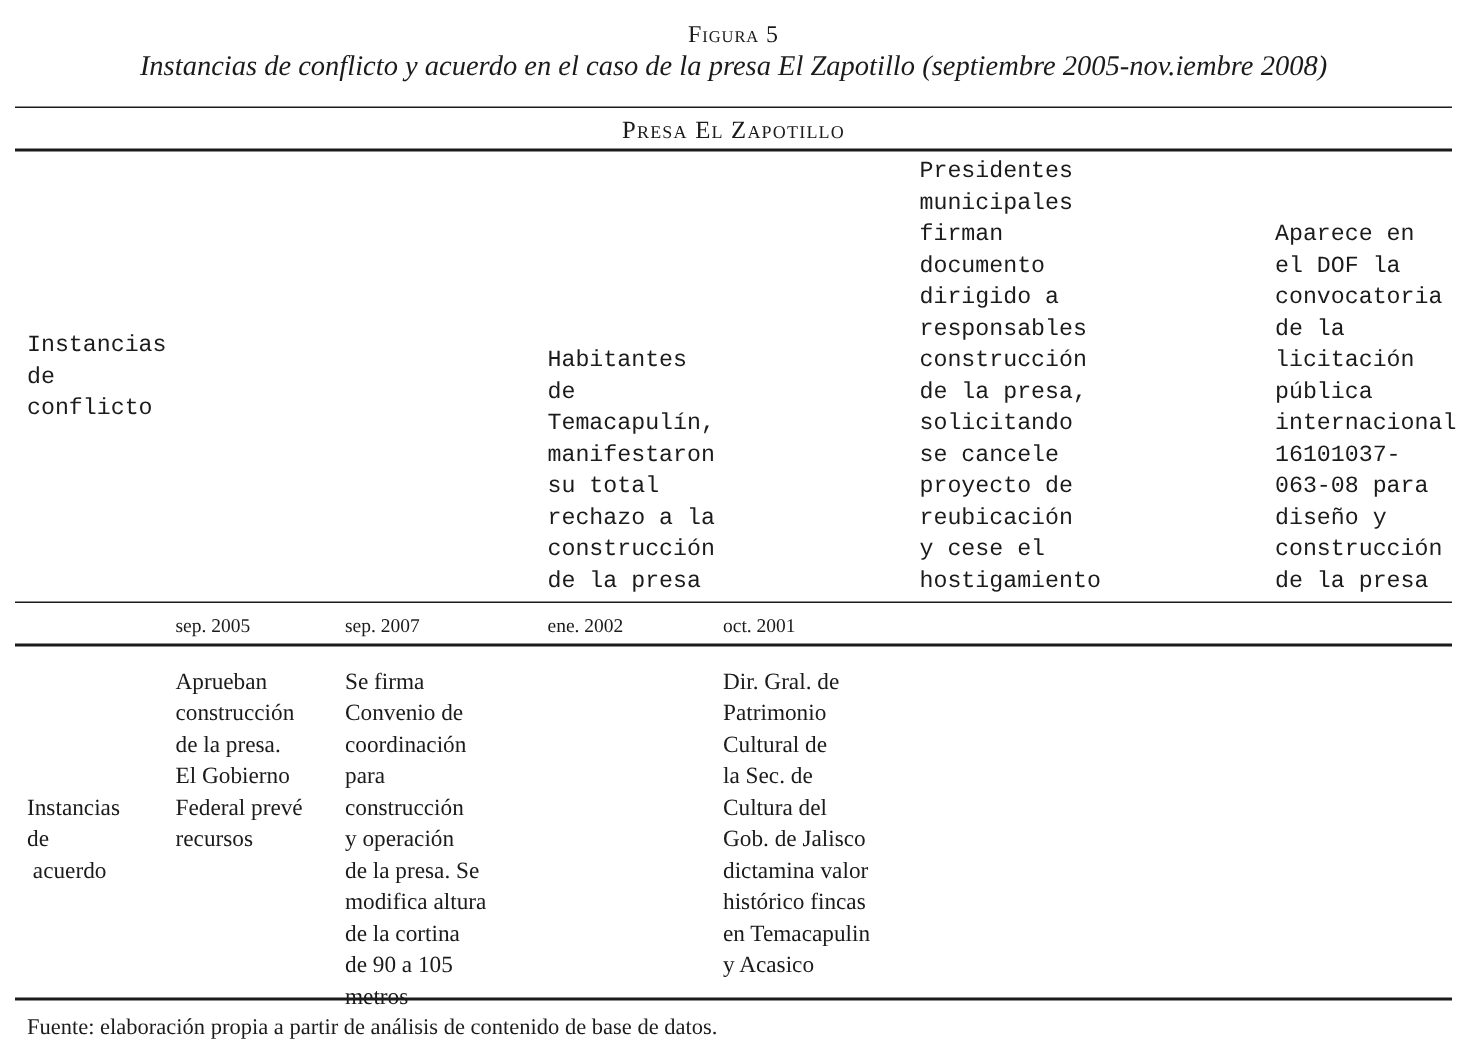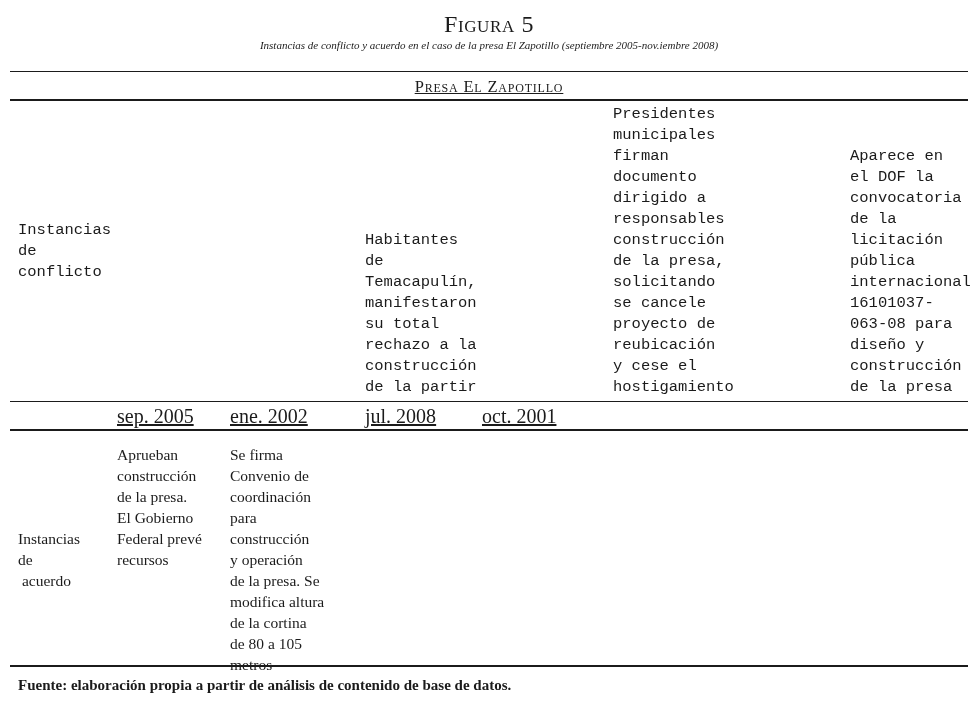--- a/index.html
+++ b/index.html
@@ -9,45 +9,44 @@
     height: 706px;
     font-family: "Liberation Serif", "DejaVu Serif", serif;
     color: #1b1b1b;
     overflow: hidden;
   }
   .page { padding-top: 14px; }
 
   .fig-label {
     text-align: center;
     font-variant: small-caps;
-    font-size: 24px;
+    font-size: 16px;
     line-height: 20px;
     letter-spacing: 0.6px;
   }
   .fig-subtitle {
     text-align: center;
     font-style: italic;
-    font-size: 11px;
+    font-size: 19px;
     line-height: 22px;
   }
 
   .figtable {
     width: 958px;
     margin: 15px 10px 0 10px;
     border-top: 1px solid #1b1b1b;
   }
   .thead {
     height: 29px;
     border-bottom: 2px solid #1b1b1b;
     text-align: center;
     font-variant: small-caps;
     font-size: 16.5px;
     letter-spacing: 0.8px;
     padding-top: 5px;
-    text-decoration: underline;
   }
   .row {
     display: grid;
     grid-template-columns: 107px 113px 135px 117px 131px 135px 102px 118px;
   }
   .row-conflict {
     height: 301px;
     border-bottom: 1px solid #1b1b1b;
   }
   .row-timeline {
@@ -63,29 +62,27 @@
     line-height: 21px;
     white-space: pre-wrap;
     padding-right: 4px;
   }
   .row-conflict .cell { align-self: end; padding-bottom: 3px; font-family: Liberation Mono, monospace; }
   .row-agreement .cell { align-self: start; padding-top: 13px; }
   .cell.rowlabel { align-self: center; padding-left: 8px; padding-bottom: 0; padding-top: 0; }
   .row-agreement .cell.rowlabel { padding-top: 12px; }
   .row-timeline .cell {
     padding-top: 4px;
-    font-size: 20px;
+    font-size: 13px;
     white-space: nowrap;
-    text-decoration: underline;
   }
   .source-note {
     margin: 8px 0 0 18px;
     font-size: 15px;
     line-height: 20px;
-    font-weight: bold;
   }
 </style>
 </head>
 <body>
 
 <div class="page">
 
   <div class="fig-label">Figura 5</div>
   <div class="fig-subtitle">Instancias de conflicto y acuerdo en el caso de la presa El Zapotillo (septiembre 2005-nov.iembre 2008)</div>
 
@@ -98,21 +95,21 @@
 de
 conflicto</div>
       <div class="cell"></div>
       <div class="cell"></div>
       <div class="cell">Habitantes de
 Temacapulín,
 manifestaron
 su total
 rechazo a la
 construcción
-de la partir</div>
+de la presa</div>
       <div class="cell"></div>
       <div class="cell">Presidentes
 municipales
 firman
 documento
 dirigido a
 responsables
 construcción
 de la presa,
 solicitando
@@ -132,22 +129,22 @@
 16101037-
 063-08 para
 diseño y
 construcción
 de la presa</div>
     </div>
 
     <div class="row row-timeline">
       <div class="cell rowlabel"></div>
       <div class="cell">sep. 2005</div>
+      <div class="cell">sep. 2007</div>
       <div class="cell">ene. 2002</div>
-      <div class="cell">jul. 2008</div>
       <div class="cell">oct. 2001</div>
     </div>
 
     <div class="row row-agreement">
       <div class="cell rowlabel">Instancias
 de
  acuerdo</div>
       <div class="cell">Aprueban
 construcción
 de la presa.
@@ -156,23 +153,33 @@
 recursos</div>
       <div class="cell">Se firma
 Convenio de
 coordinación
 para
 construcción
 y operación
 de la presa. Se
 modifica altura
 de la cortina
-de 80 a 105
+de 90 a 105
 metros</div>
       <div class="cell"></div>
+      <div class="cell">Dir. Gral. de
+Patrimonio
+Cultural de
+la Sec. de
+Cultura del
+Gob. de Jalisco
+dictamina valor
+histórico fincas
+en Temacapulin
+y Acasico</div>
       <div class="cell"></div>
       <div class="cell"></div>
     </div>
 
   </div>
 
   <div class="source-note">Fuente: elaboración propia a partir de análisis de contenido de base de datos.</div>
 
 </div>
 

